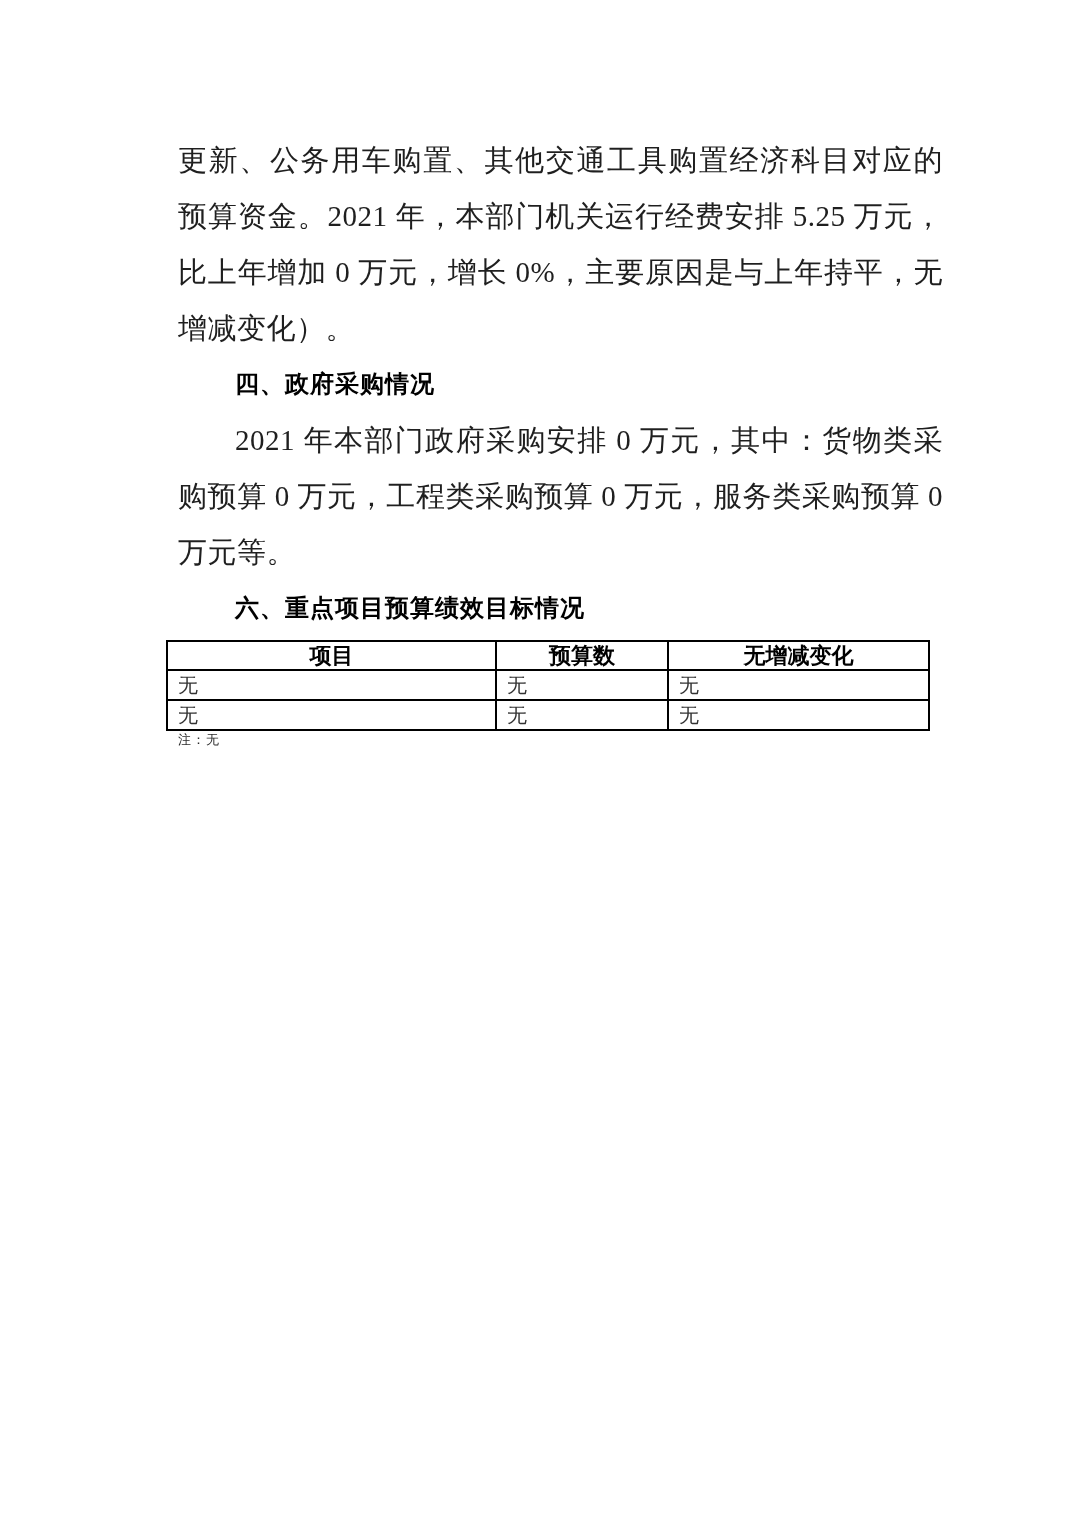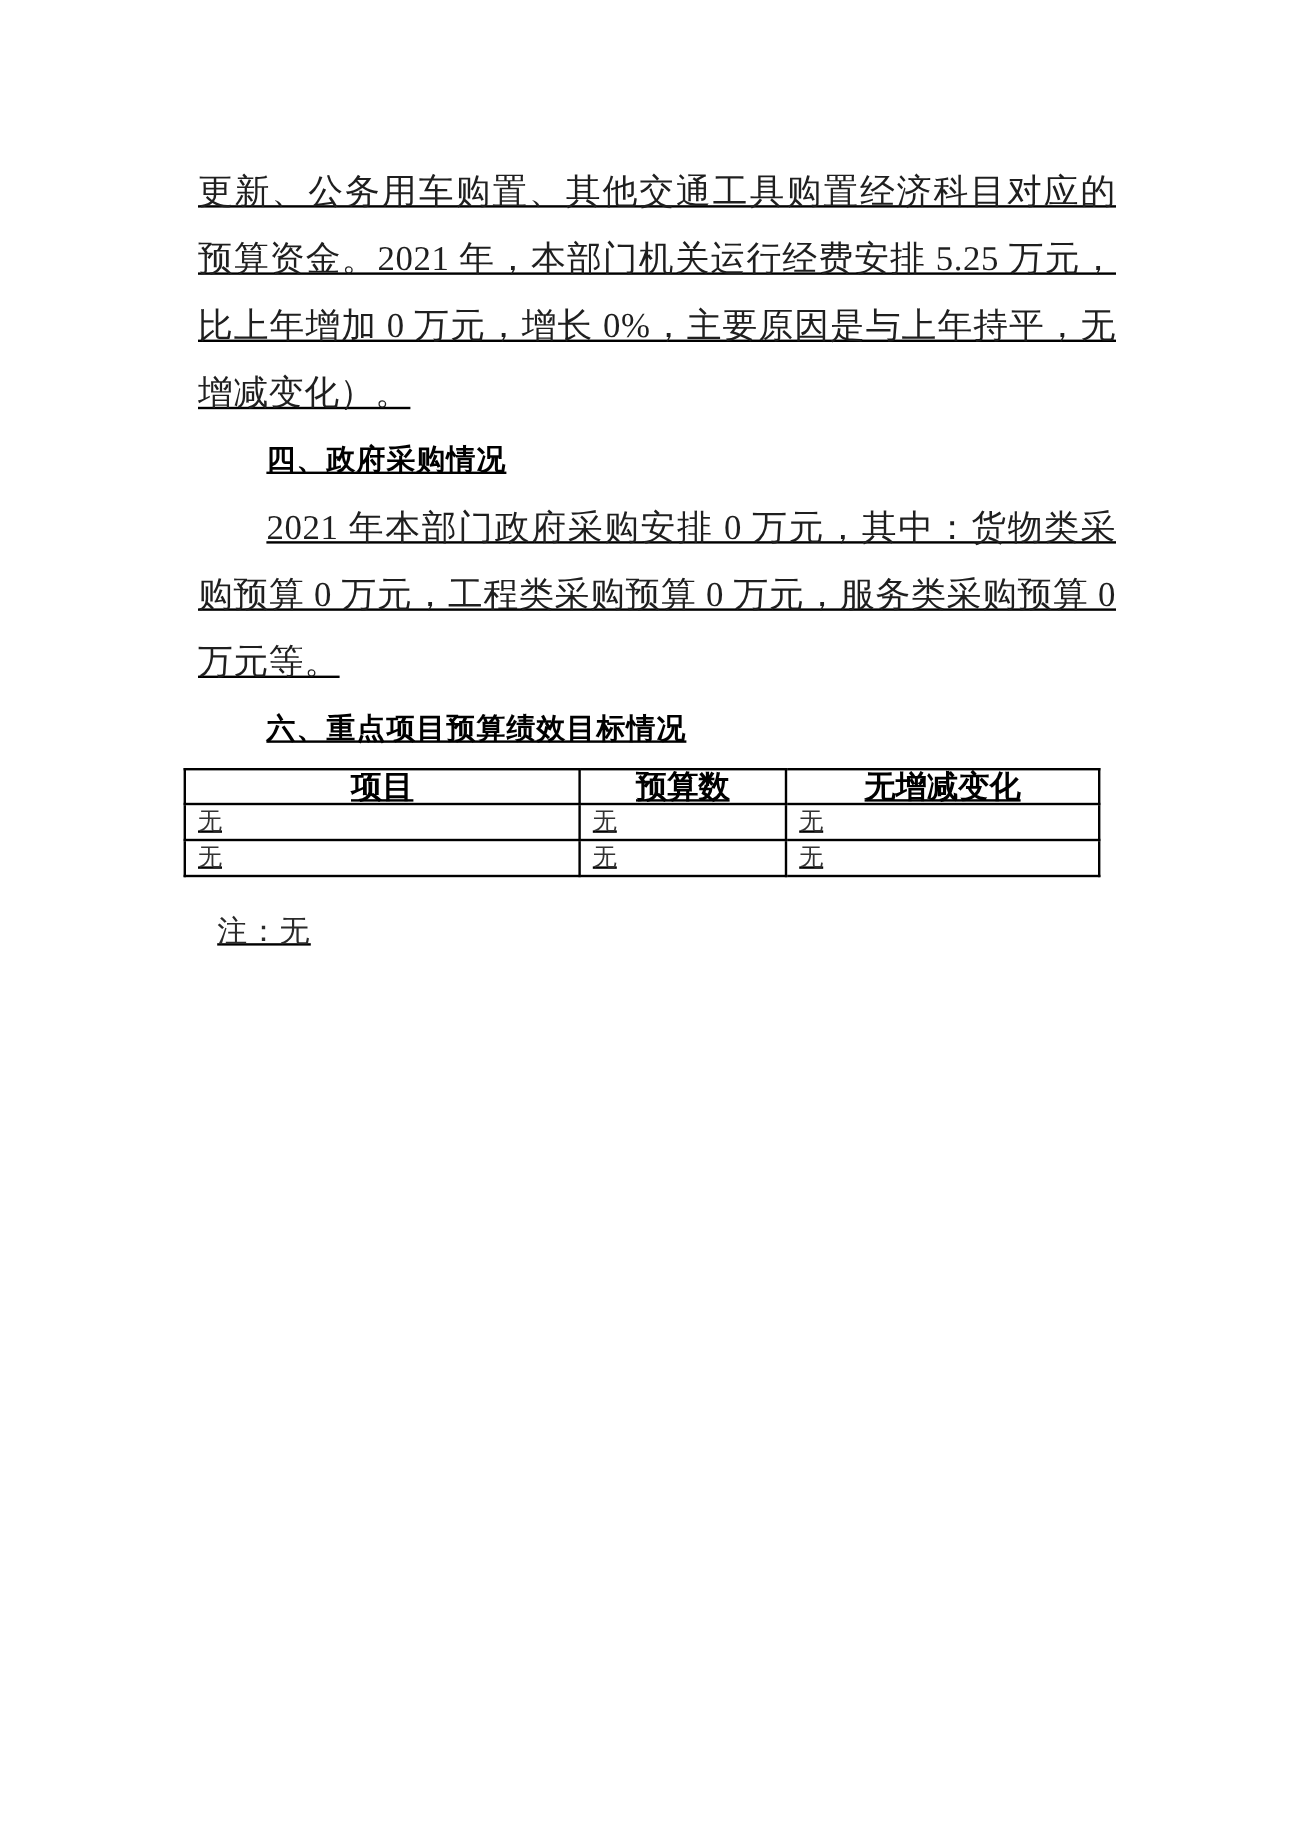--- a/index.html
+++ b/index.html
@@ -9,24 +9,23 @@
   }
   .page {
     position: relative;
     width: 1080px;
     height: 1527px;
     background: #ffffff;
     overflow: hidden;
   }
   .content {
     position: absolute;
-    left: 165px;
+    left: 178px;
     top: 132px;
     width: 765px;
-    text-decoration: underline;
   }
   p.body-para {
     margin: 0;
     font-family: "Liberation Serif", "DejaVu Serif", serif;
     font-size: 29px;
     line-height: 56px;
     color: #1f1f1f;
     text-align: justify;
     text-justify: inter-character;
     word-break: break-all;
@@ -55,43 +54,42 @@
     table-layout: fixed;
     width: 762px;
   }
   table.perf-table col.c1 { width: 329px; }
   table.perf-table col.c2 { width: 172px; }
   table.perf-table col.c3 { width: 261px; }
   table.perf-table th {
     border: 2px solid #000000;
     font-family: "Liberation Sans", "DejaVu Sans", sans-serif;
     font-weight: bold;
-    font-size: 26px;
+    font-size: 22px;
     color: #000000;
     text-align: center;
     height: 27px;
     padding: 0;
     line-height: 27px;
   }
   table.perf-table td {
     border: 2px solid #000000;
     font-family: "Liberation Serif", "DejaVu Serif", serif;
     font-size: 20px;
     color: #333333;
     text-align: left;
     vertical-align: middle;
     height: 28px;
     padding: 0 0 0 10px;
     line-height: 28px;
   }
   .note {
-    margin: 16px;
-    padding-top: 12px;
+    margin: 0;
     font-family: "Liberation Serif", "DejaVu Serif", serif;
-    font-size: 25px;
+    font-size: 13px;
     color: #2a2a2a;
     letter-spacing: 1px;
   }
 </style>
 </head>
 <body>
 
 <div class="page">
   <div class="content">
 

